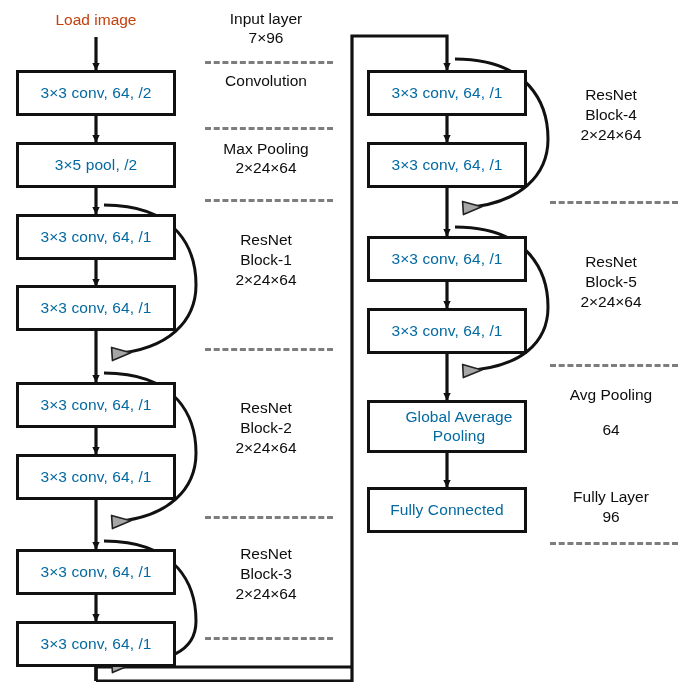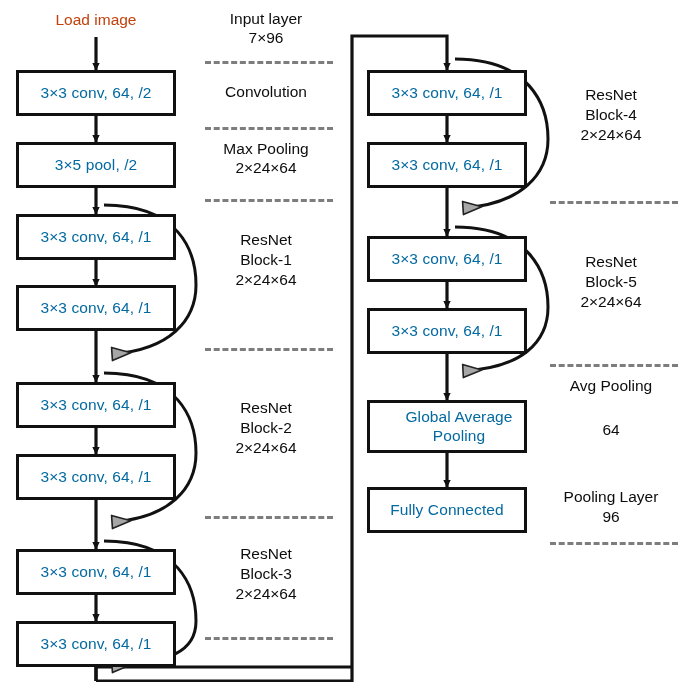--- a/index.html
+++ b/index.html
@@ -127,21 +127,21 @@
   <div class="node-box" style="left:367px; top:236px; width:160px; height:46px;">3×3 conv, 64, /1</div>
   <div class="node-box" style="left:367px; top:308px; width:160px; height:46px;">3×3 conv, 64, /1</div>
   <div class="node-box" style="left:367px; top:400px; width:160px; height:53px;padding-left:24px;">Global Average
 Pooling</div>
   <div class="node-box" style="left:367px; top:487px; width:160px; height:46px;">Fully Connected</div>
 
   <div class="side-label" style="left:195px; top:9px; width:142px;">Input layer</div>
   <div class="side-label" style="left:195px; top:28px; width:142px;">7×96</div>
   <div class="dash-rule" style="left:205px; top:61px; width:128px;"></div>
 
-  <div class="side-label" style="left:195px; top:71px; width:142px;margin-top:11px;">Convolution</div>
+  <div class="side-label" style="left:195px; top:71px; width:142px;">Convolution</div>
   <div class="dash-rule" style="left:205px; top:127px; width:128px;"></div>
 
   <div class="side-label" style="left:195px; top:139px; width:142px;">Max Pooling</div>
   <div class="side-label" style="left:195px; top:158px; width:142px;">2×24×64</div>
   <div class="dash-rule" style="left:205px; top:199px; width:128px;"></div>
 
   <div class="side-label" style="left:195px; top:230px; width:142px;">ResNet
 Block-1</div>
   <div class="side-label" style="left:195px; top:270px; width:142px;">2×24×64</div>
   <div class="dash-rule" style="left:205px; top:348px; width:128px;"></div>
@@ -159,20 +159,20 @@
   <div class="side-label" style="left:540px; top:85px; width:142px;">ResNet
 Block-4</div>
   <div class="side-label" style="left:540px; top:125px; width:142px;">2×24×64</div>
   <div class="dash-rule" style="left:550px; top:201px; width:128px;"></div>
 
   <div class="side-label" style="left:540px; top:252px; width:142px;">ResNet
 Block-5</div>
   <div class="side-label" style="left:540px; top:292px; width:142px;">2×24×64</div>
   <div class="dash-rule" style="left:550px; top:364px; width:128px;"></div>
 
-  <div class="side-label" style="left:540px; top:376px; width:142px;">Avg Pooling</div>
+  <div class="side-label" style="left:540px; top:385px; width:142px;">Avg Pooling</div>
   <div class="side-label" style="left:540px; top:420px; width:142px;text-align:center;">64</div>
 
-  <div class="side-label" style="left:540px; top:487px; width:142px;">Pooling Layer</div>
+  <div class="side-label" style="left:540px; top:487px; width:142px;">Fully Layer</div>
   <div class="side-label" style="left:540px; top:507px; width:142px;">96</div>
   <div class="dash-rule" style="left:550px; top:542px; width:128px;"></div>
 
 </div>
 
 </body></html>

